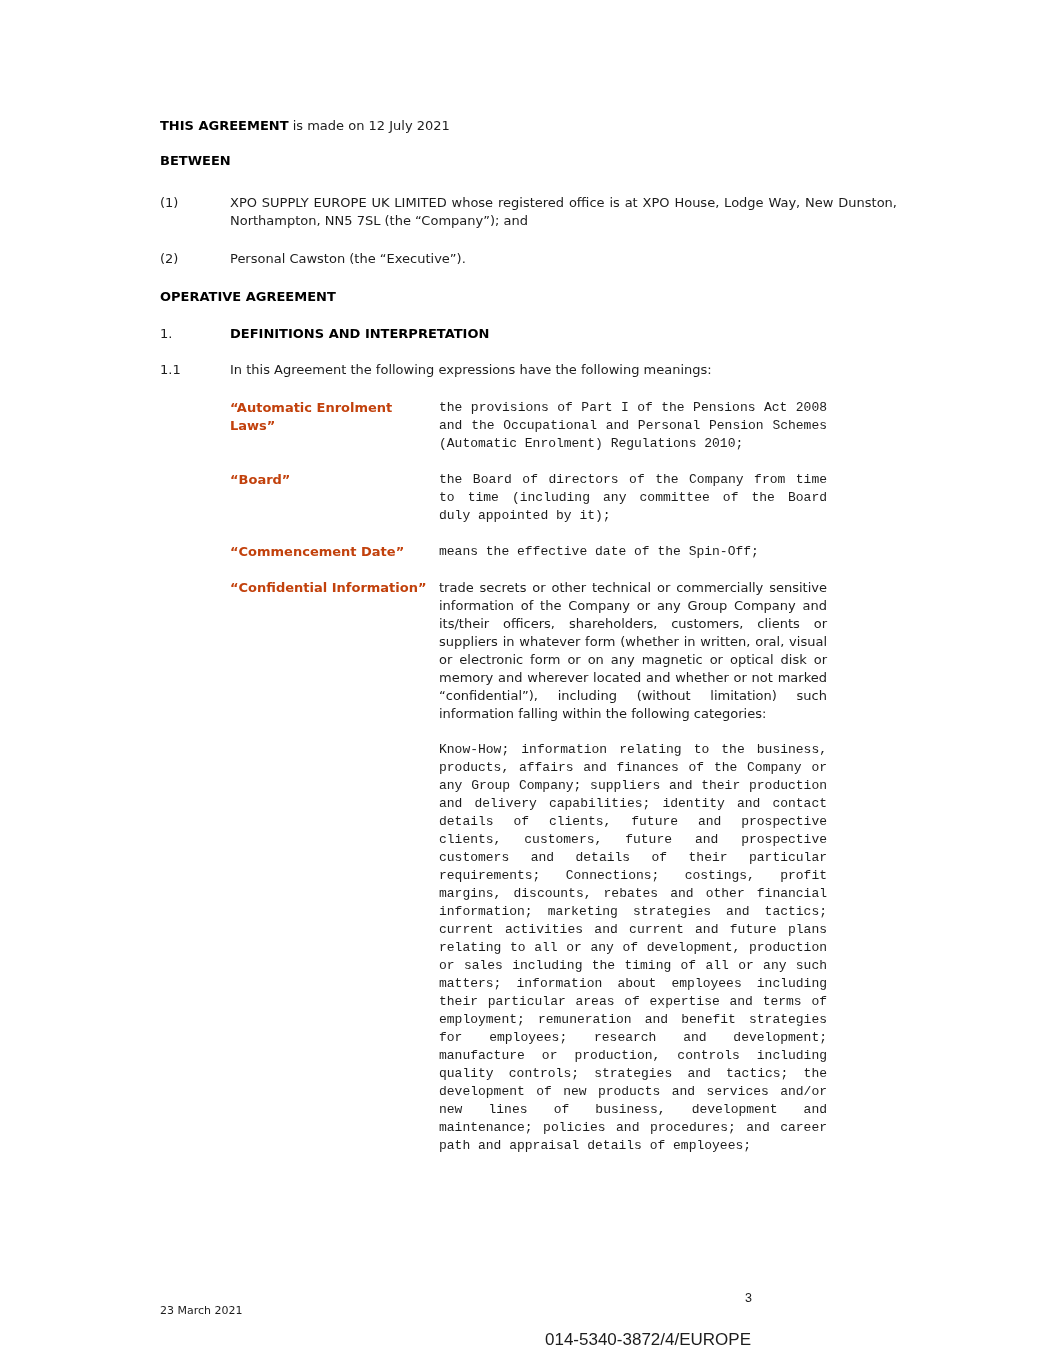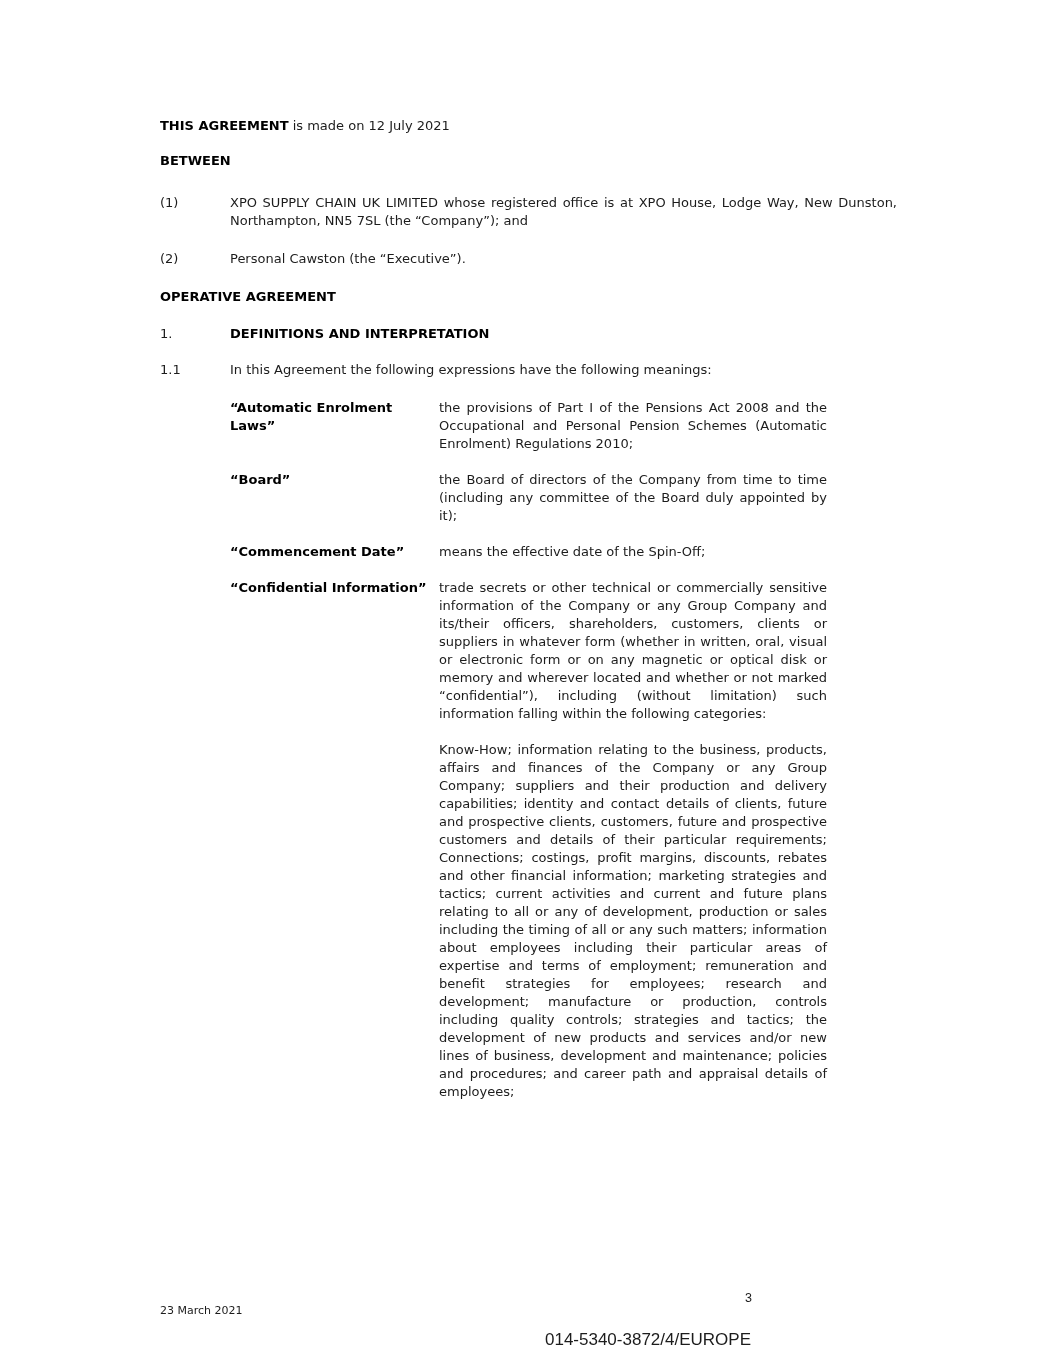--- a/index.html
+++ b/index.html
@@ -45,30 +45,30 @@
   }
   .num-row.section { margin-bottom: 18px; }
   .def-row {
     display: flex;
     margin-bottom: 18px;
   }
   .def-term {
     flex: 0 0 209px;
     margin-left: 70px;
     font-weight: bold;
-    color: #000000;
+    color: #c2410c;
   }
   .def-body {
     flex: 0 0 388px;
     text-align: justify;
   }
   .def-body p {
     margin: 0 0 18px 0;
   }
-  .def-body p:last-child { margin-bottom: 0; }
+  .def-body p:last-child { margin-bottom: 0; font-family: Liberation Mono, monospace; }
   .footer-date {
     position: absolute;
     left: 160px;
     top: 1302px;
     font-size: 11px;
   }
   .page-number {
     position: absolute;
     right: 157px;
     top: 1289px;
@@ -90,21 +90,21 @@
   <div class="content">
 
     <div class="title-line">
       <span class="bold">THIS AGREEMENT</span><span> is made on 12 July 2021</span>
     </div>
 
     <div class="heading">BETWEEN</div>
 
     <div class="num-row">
       <div class="num-col">(1)</div>
-      <div class="num-text">XPO SUPPLY CHAIN UK LIMITED whose registered office is at XPO House, Lodge Way, New Dunston, Northampton, NN5 7SL (the “Company”); and</div>
+      <div class="num-text">XPO SUPPLY EUROPE UK LIMITED whose registered office is at XPO House, Lodge Way, New Dunston, Northampton, NN5 7SL (the “Company”); and</div>
     </div>
 
     <div class="num-row">
       <div class="num-col">(2)</div>
       <div class="num-text">Personal Cawston (the “Executive”).</div>
     </div>
 
     <div class="heading operative">OPERATIVE AGREEMENT</div>
 
     <div class="num-row section">

